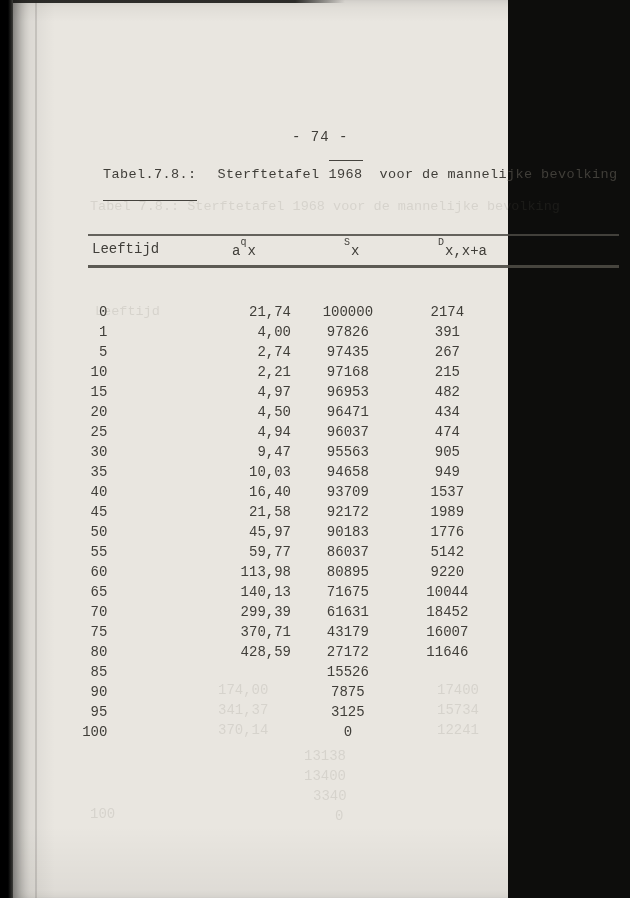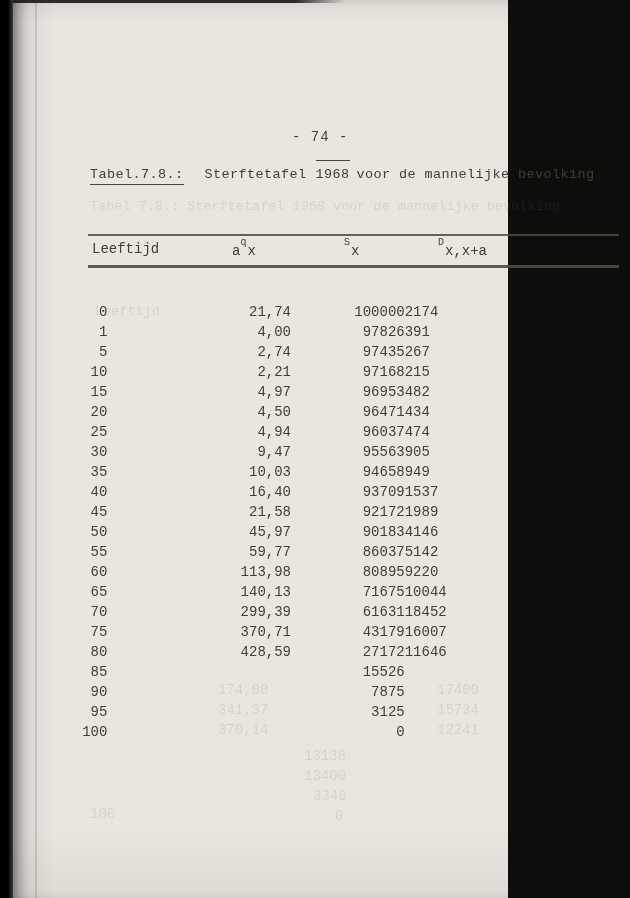--- a/index.html
+++ b/index.html
@@ -38,24 +38,24 @@
     background: rgba(40,38,34,0.14);
   }
   .page-number {
     position: absolute; left: 279px; top: 129px;
     font-size: 14px; letter-spacing: 1px;
   }
   .title {
     position: absolute; left: 77px; top: 167px;
     font-size: 13.5px; white-space: nowrap; letter-spacing: 0.4px;
   }
-  .title-label { border-bottom: 1.5px solid #45433e; padding-bottom: 2px; }
+  .title-label { border-bottom: 1.5px solid #45433e; padding-bottom: 18px; margin-left: 13px; }
   .title-pre  { margin-left: 21px; text-align: center; }
   .title-year { margin-left: 9px; border-top: 1.5px solid #45433e; padding-top: 6px; }
-  .title-post { margin-left: 7px; }
+  .title-post { margin-left: 17px; }
   .rule {
     position: absolute; left: 75px; width: 531px;
     background: #4c4a44;
   }
   .rule-top { top: 234px; height: 2px; opacity: 0.85; }
   .rule-mid { top: 265px; height: 3px; opacity: 0.9; }
   .thead { position: absolute; top: 241px; left: 0; height: 20px; font-size: 14px; }
   .thead .h { position: absolute; white-space: nowrap; }
   .h-age { left: 79px; }
   .h-aqx { left: 219px; }
@@ -63,22 +63,22 @@
   .h-dx  { left: 425px; }
   .thead sup { font-size: 10px; position: relative; top: -4px; padding-right: 1px; }
   .tbody {
     position: absolute; left: 47px; top: 302px;
     width: 430px; font-size: 14px;
   }
   .trow { display: flex; height: 20px; line-height: 20px; }
   .cell { display: block; white-space: pre; }
   .c-age { width: 50px;  text-align: right; }
   .c-aqx { width: 160px; text-align: right; padding-left: 32px; }
-  .c-sx  { width: 120px; text-align: right; }
-  .c-dx  { width: 90px;  text-align: left; }
+  .c-sx  { width: 120px; text-align: center; }
+  .c-dx  { width: 90px;  text-align: center; }
   
   .ghost-layer { position: absolute; left: 0; top: 0; width: 617px; height: 898px; pointer-events: none; }
   .ghost {
     position: absolute; white-space: nowrap;
     color: #6e6a60; opacity: 0.15; filter: blur(0.5px);
     font-size: 13.5px;
   }
   .g0  { left: 77px;  top: 199px; }
   .g1  { left: 82px;  top: 304px; }
   .g2  { left: 205px; top: 682px; font-size: 14px; }
@@ -183,21 +183,21 @@
       <div class="trow">
         <span class="cell c-age">45</span>
         <span class="cell c-aqx">21,58</span>
         <span class="cell c-sx">92172</span>
         <span class="cell c-dx">1989</span>
       </div>
       <div class="trow">
         <span class="cell c-age">50</span>
         <span class="cell c-aqx">45,97</span>
         <span class="cell c-sx">90183</span>
-        <span class="cell c-dx">4146</span>
+        <span class="cell c-dx">1776</span>
       </div>
       <div class="trow">
         <span class="cell c-age">55</span>
         <span class="cell c-aqx">59,77</span>
         <span class="cell c-sx">86037</span>
         <span class="cell c-dx">5142</span>
       </div>
       <div class="trow">
         <span class="cell c-age">60</span>
         <span class="cell c-aqx">113,98</span>

